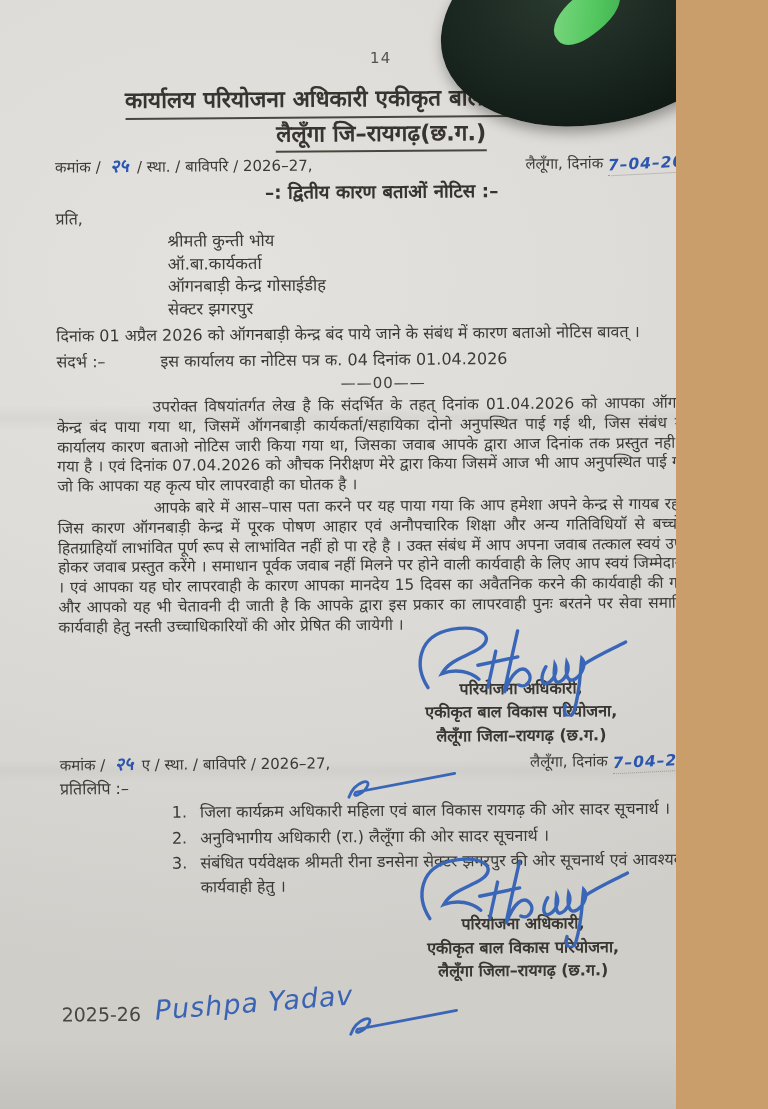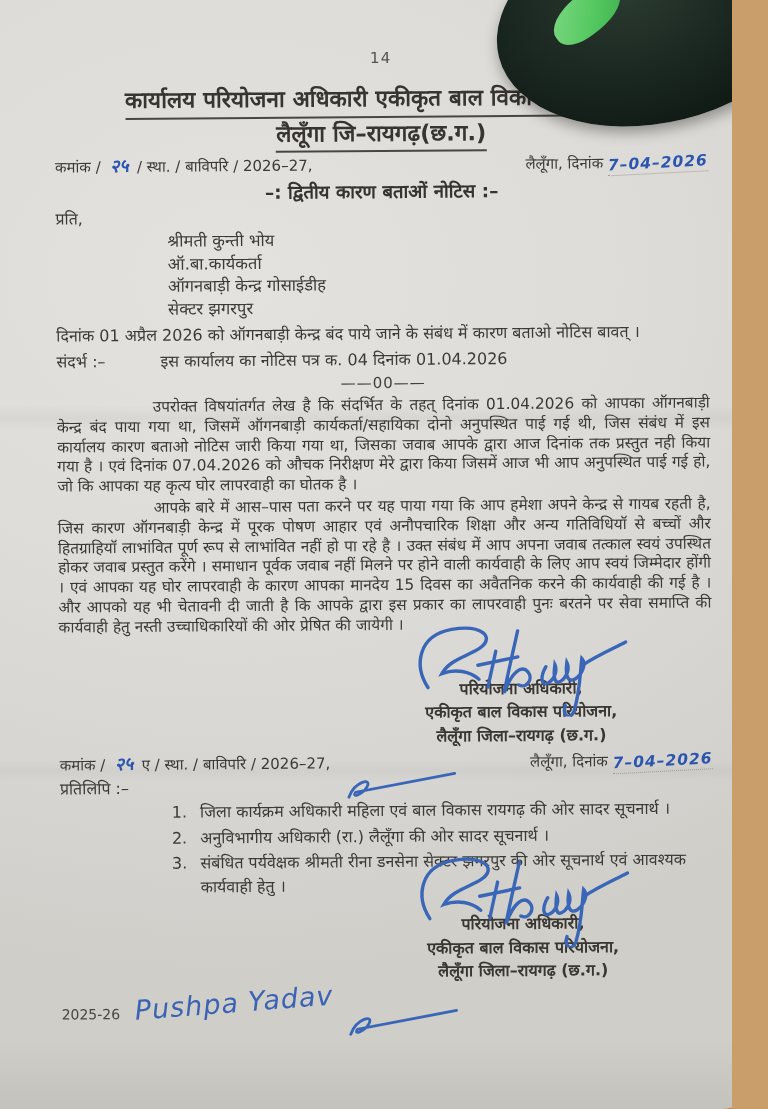--- a/index.html
+++ b/index.html
@@ -2,21 +2,21 @@
 <html><head>
 <meta charset="utf-8">
 <style>
   html,body{margin:0;padding:0;}
   body{
     width:768px;height:1109px;overflow:hidden;
     background:#c99e6b;
     font-family:"DejaVu Sans",sans-serif;
     -webkit-font-smoothing:antialiased;
   }
-  .photo{position:relative;width:732px;height:1109px;overflow:hidden;}
+  .photo{position:relative;width:676px;height:1109px;overflow:hidden;}
   
   .table-bg{position:absolute;inset:0;background:linear-gradient(180deg,#cdb08a 0%,#c9a26d 55%,#d3995b 100%);}
   
   .paper{
     position:absolute;left:0;top:0;width:763px;height:1109px;
     background:
       radial-gradient(ellipse 900px 700px at 30% 25%, #e3e2de 0%, #dddcd8 45%, #d6d5d1 75%, #cfcec9 100%);
     border-bottom-right-radius:42px;
     box-shadow:2px 0 6px rgba(60,40,20,.35);
   }
@@ -69,21 +69,21 @@
     font-size:16px;line-height:23.5px;font-weight:600;color:#3a3733;}
   .sig-block.first{margin-top:42px;}
   .sig-block.second{margin-top:16px;}
   .sig-svg{position:absolute;left:44px;top:-56px;width:232px;height:96px;pointer-events:none;}
   .scribble-svg{position:absolute;left:-14px;top:44px;width:120px;height:36px;pointer-events:none;}
   .sig-block.second .scribble-svg{top:46px;}
   .copies-label{margin-top:1px;font-size:16px;line-height:23px;}
   ol.copies{margin:1px 0 0 0;padding-left:132px;font-size:16px;line-height:23.5px;}
   ol.copies li{padding-left:8px;margin:0 0 2px 0;}
   .footer-row{display:flex;align-items:flex-start;margin-top:8px;}
-  .session{font-size:14px;color:#4a4743;margin-top:10px;}
+  .session{font-size:19px;color:#4a4743;margin-top:10px;}
   .hand-name{font-size:27px;margin-left:14px;transform:rotate(-4deg);letter-spacing:1px;font-weight:500;color:#3a63b4;}
 </style>
 </head>
 <body>
 
 <div class="photo">
   <div class="table-bg"></div>
   <div class="paper">
     <div class="crease1"></div>
     <div class="crease2"></div>

